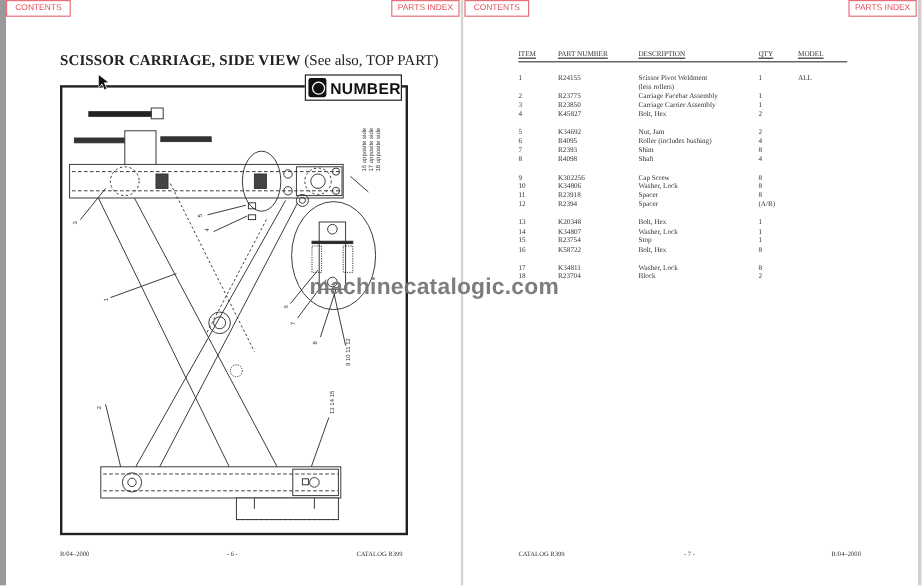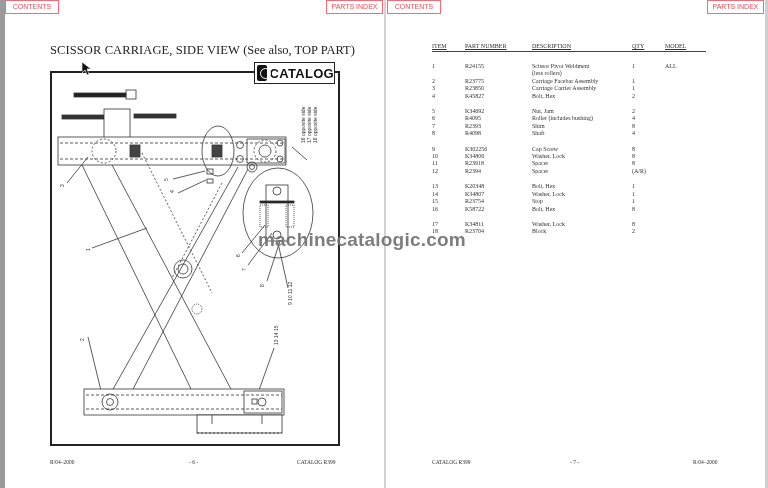--- a/index.html
+++ b/index.html
@@ -2,21 +2,21 @@
 <html><head>
 <meta charset="utf-8">
 <style>
   html, body { margin:0; padding:0; }
   body { width:768px; height:488px; background:#ffffff; position:relative; overflow:hidden; font-family:"Liberation Serif", serif; color:#222; }
   .gutter-left { position:absolute; left:0; top:0; width:5px; height:488px; background:#9a9a9a; }
   .divider { position:absolute; left:384px; top:0; width:2px; height:488px; background:#d4d4d4; }
   .gutter-right { position:absolute; left:765px; top:0; width:3px; height:488px; background:#cfcfcf; }
   .navbtn { position:absolute; height:12px; border:1px solid #e8707a; color:#e0505a; font-family:"Liberation Sans", sans-serif; font-size:7px; line-height:12px; text-align:center; background:#fff; cursor:pointer; }
   .page-title { position:absolute; left:50px; top:43px; font-size:12.5px; white-space:nowrap; }
-  .page-title b { font-weight:normal; letter-spacing:0.1px; }
+  .page-title b { font-weight:bold; letter-spacing:0.1px; }
   .footer { position:absolute; font-size:5.5px; color:#333; top:459px; white-space:nowrap; }
   .diagram-frame { position:absolute; left:50px; top:71px; width:290px; height:375px; border:2px solid #222; box-sizing:border-box; }
   .logo { position:absolute; left:254px; top:62px; width:79px; height:20px; border:1px solid #222; background:#fff; display:flex; align-items:center; }
   .logo .emblem { width:17px; height:16px; background:#111; margin-left:2px; border-radius:2px; position:relative; }
   .logo .emblem::after { content:""; position:absolute; left:3px; top:3px; width:9px; height:9px; border:1px solid #fff; border-radius:50%; }
   .logo .brand { font-family:"Liberation Sans", sans-serif; font-weight:bold; font-size:13px; color:#111; margin-left:3px; letter-spacing:0.3px; }
   .watermark { position:absolute; left:258px; top:229px; font-family:"Liberation Sans", sans-serif; font-weight:bold; font-size:19px; color:#737373; opacity:0.92; white-space:nowrap; letter-spacing:0.2px; pointer-events:none; }
   table.parts { position:absolute; left:432px; top:43px; border-collapse:collapse; font-size:6px; color:#333; }
   table.parts th { font-weight:normal; text-align:left; text-decoration:underline; padding:0; height:12px; vertical-align:top; }
   table.parts td { padding:0; height:7.4px; line-height:7.4px; vertical-align:top; white-space:nowrap; }
@@ -130,21 +130,21 @@
       <text x="226" y="272" transform="rotate(-90 226 272)">13 14 15</text>
       <text x="253" y="70" transform="rotate(-90 253 70)">16 opposite side</text>
       <text x="259" y="70" transform="rotate(-90 259 70)">17 opposite side</text>
       <text x="265" y="70" transform="rotate(-90 265 70)">18 opposite side</text>
     </g>
   </svg>
 </div>
 
 <div class="logo">
   <span class="emblem"></span>
-  <span class="brand">CATALOG</span>
+  <span class="brand">NUMBER</span>
 </div>
 
 <svg class="cursor" width="10" height="14" viewBox="0 0 10 14">
   <path d="M0 0 L0 11 L3 8 L5 13 L7 12 L5 7 L9 7 Z" fill="#111" stroke="#fff" stroke-width="0.6"></path>
 </svg>
 
 <div class="footer" style="left:50px;">R/04–2000</div>
 <div class="footer" style="left:189px;">- 6 -</div>
 <div class="footer" style="left:297px;">CATALOG R399</div>
 

